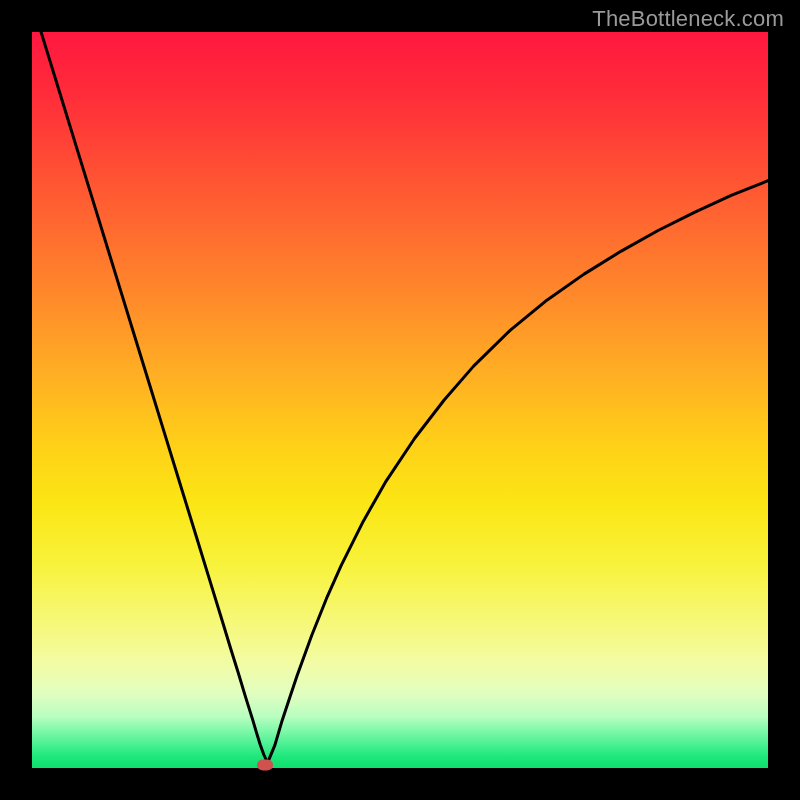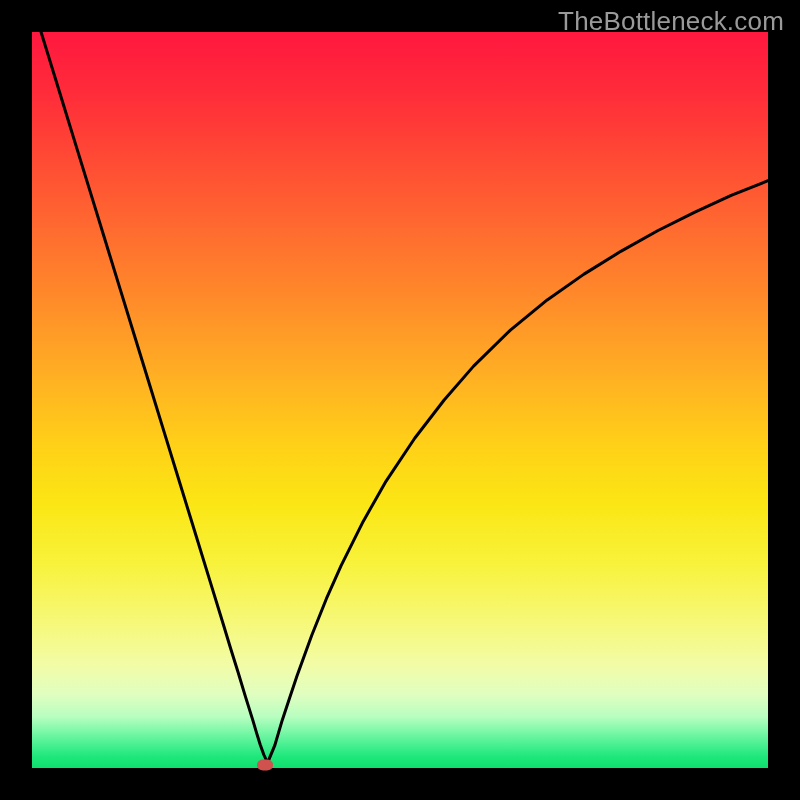--- a/index.html
+++ b/index.html
@@ -43,21 +43,21 @@
       #1de77a 98.5%,
       #0fdf6e 100%
     );
   }
   .watermark {
     position: absolute;
     top: 6px;
     right: 16px;
     color: #9a9a9a;
     font-family: Arial, Helvetica, sans-serif;
-    font-size: 26px;
+    font-size: 22px;
     letter-spacing: 0.2px;
   }
   svg.curve {
     position: absolute;
     left: 0;
     top: 0;
     width: 736px;
     height: 736px;
   }
   .marker {

